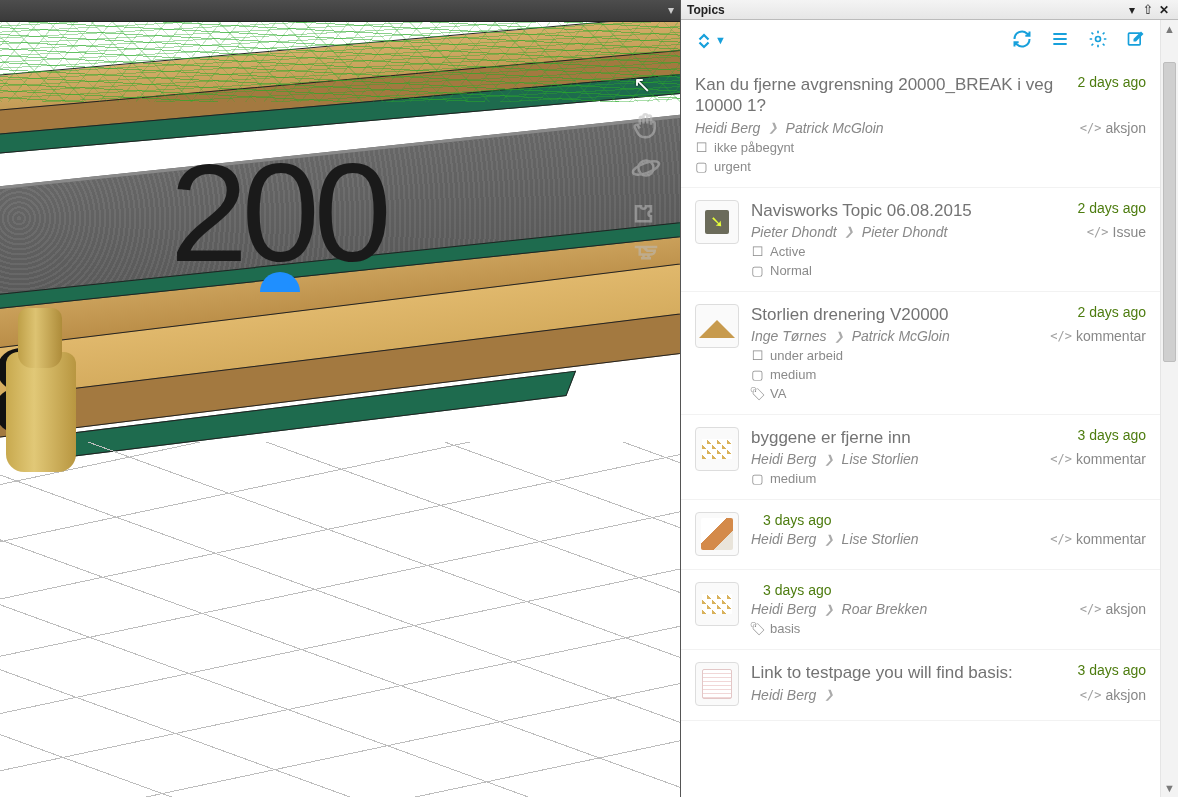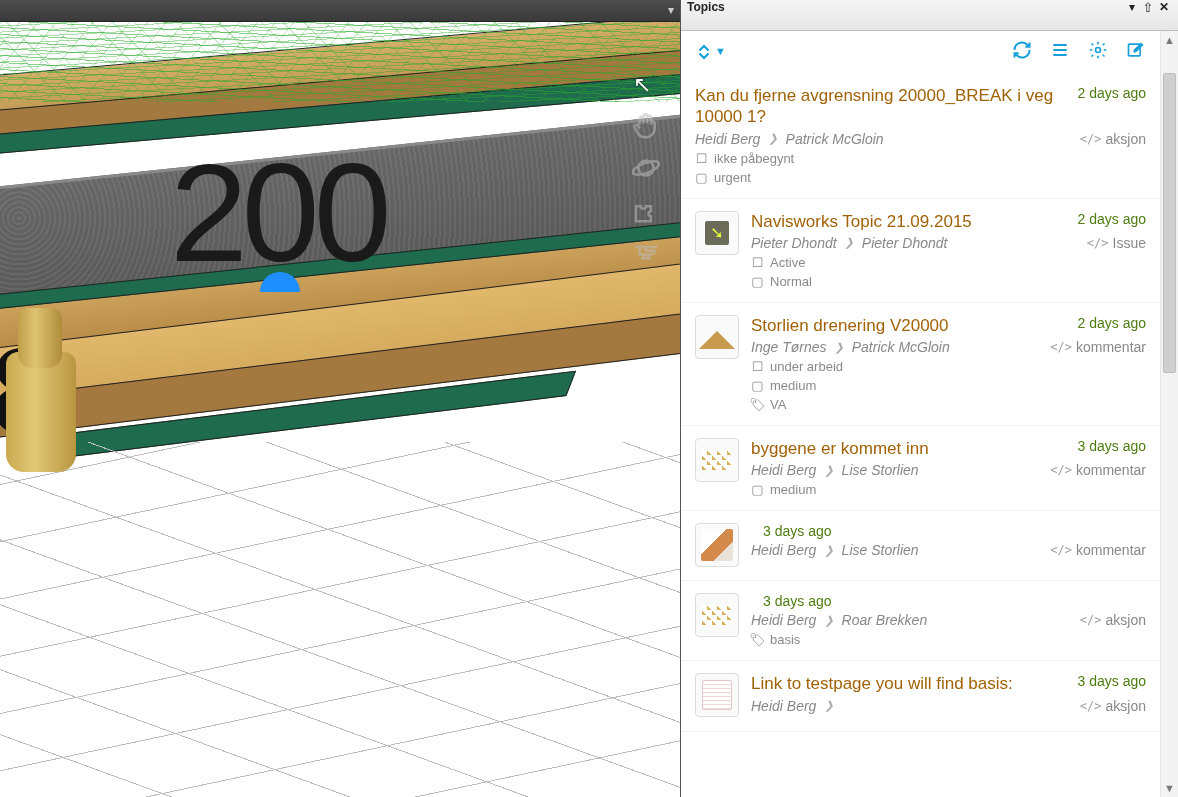--- a/index.html
+++ b/index.html
@@ -77,22 +77,22 @@
   .tool-icons svg { width:30px; height:30px; stroke:#bbb; fill:none; stroke-width:2;}
 
   
   .panel {
     position:absolute; right:0; top:0; width:498px; height:797px;
     background:#fff; display:flex; flex-direction:column;
     border-left:1px solid #555;
   }
   .panel-header{
     background:linear-gradient(#f4f4f4,#e6e6e6);
-    border-bottom:1px solid #bbb; height:31px;
-    display:flex; padding:0 6px; font-size:12px; color:#222;
+    border-bottom:1px solid #bbb; height:20px;
+    display:flex; align-items:center; padding:0 6px; font-size:12px; color:#222;
   }
   .panel-header .title{flex:1; font-weight:600;}
   .panel-header .win-icon{width:16px;text-align:center;cursor:pointer;color:#222;font-size:12px;}
   .panel-body{flex:1; display:flex; overflow:hidden;}
   .panel-main{flex:1; display:flex; flex-direction:column; overflow:hidden;}
   .toolbar{
     height:42px; display:flex; align-items:center; padding:0 14px;
     border-bottom:1px solid #fff;
   }
   .toolbar .left{flex:1; display:flex; align-items:center; gap:4px;}
@@ -112,21 +112,21 @@
     display:flex; gap:12px;
   }
   .topic + .topic { border-top: 1px solid #f2f2f2;}
   .thumb{
     width:44px; height:44px; border:1px solid #ddd; border-radius:4px; flex:0 0 44px;
     background:#fafafa; display:flex; align-items:center; justify-content:center; overflow:hidden;
   }
   .no-thumb .topic-body{margin-left:0;}
   .topic-body{flex:1; min-width:0;}
   .row1{display:flex; align-items:flex-start;}
-  .title-t{flex:1; font-size:17px; color:#a16207; line-height:1.25;}
+  .title-t{flex:1; font-size:17px; color:#737373; line-height:1.25;}
   .time{font-size:14px; color:#4d7c0f; white-space:nowrap; margin-left:12px;}
   .row2{display:flex; align-items:center; margin-top:3px;}
   .people{flex:1; font-size:14px; color:#888; font-style:italic; display:flex; align-items:center; gap:8px;text-align:right;}
   .people .chev{color:#aaa; font-size:11px;}
   .kind{font-size:14px; color:#888; display:flex; align-items:center; gap:4px;}
   .kind .code{font-family:monospace; font-size:12px; opacity:0.8;}
   .meta{margin-top:4px; display:flex; flex-direction:column; gap:4px;}
   .meta span{font-size:13px; color:#8a8a8a; display:flex; align-items:center; gap:6px;}
   .mi{width:13px; display:inline-flex; justify-content:center; color:#9a9a9a;}
   .scrollbar{
@@ -257,21 +257,21 @@
                 <span><span class="mi">▢</span>urgent</span>
               </div>
       </div>
     </div>
     <div class="topic ">
       <div class="thumb">
               <div class="arrow-ico">➘</div>
             </div>
       <div class="topic-body">
         <div class="row1">
-          <div class="title-t">Navisworks Topic 21.09.2015</div>
+          <div class="title-t">Navisworks Topic 06.08.2015</div>
           <div class="time">2 days ago</div>
         </div>
         <div class="row2">
           <div class="people">Pieter Dhondt <span class="chev">❯</span> Pieter Dhondt</div>
           <span class="kind"><span class="code">&lt;/&gt;</span>Issue</span>
         </div>
         <div class="meta">
                 <span><span class="mi">☐</span>Active</span>
                 <span><span class="mi">▢</span>Normal</span>
               </div>
@@ -296,21 +296,21 @@
                 <span><span class="mi">🏷</span>VA</span>
               </div>
       </div>
     </div>
     <div class="topic ">
       <div class="thumb">
               <div class="blocks"></div>
             </div>
       <div class="topic-body">
         <div class="row1">
-          <div class="title-t">byggene er kommet inn</div>
+          <div class="title-t">byggene er fjerne inn</div>
           <div class="time">3 days ago</div>
         </div>
         <div class="row2">
           <div class="people">Heidi Berg <span class="chev">❯</span> Lise Storlien</div>
           <span class="kind"><span class="code">&lt;/&gt;</span>kommentar</span>
         </div>
         <div class="meta">
                 <span><span class="mi">▢</span>medium</span>
               </div>
       </div>

